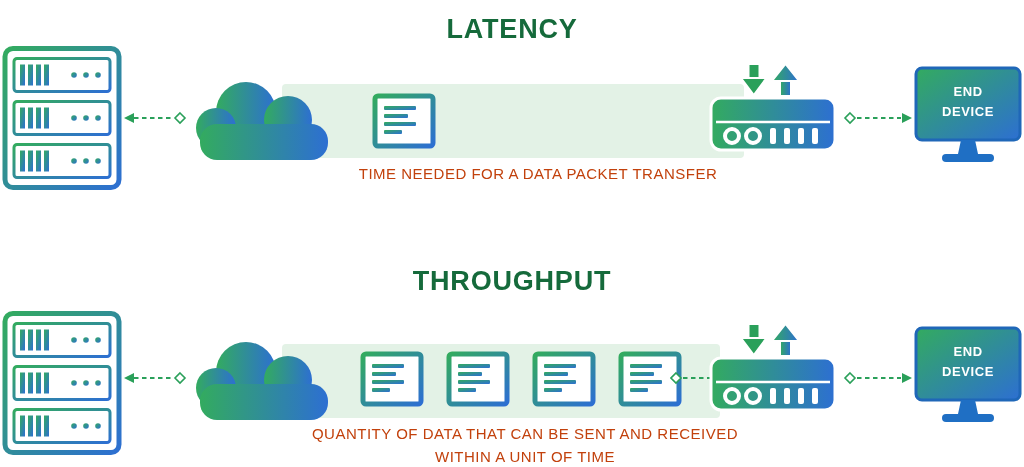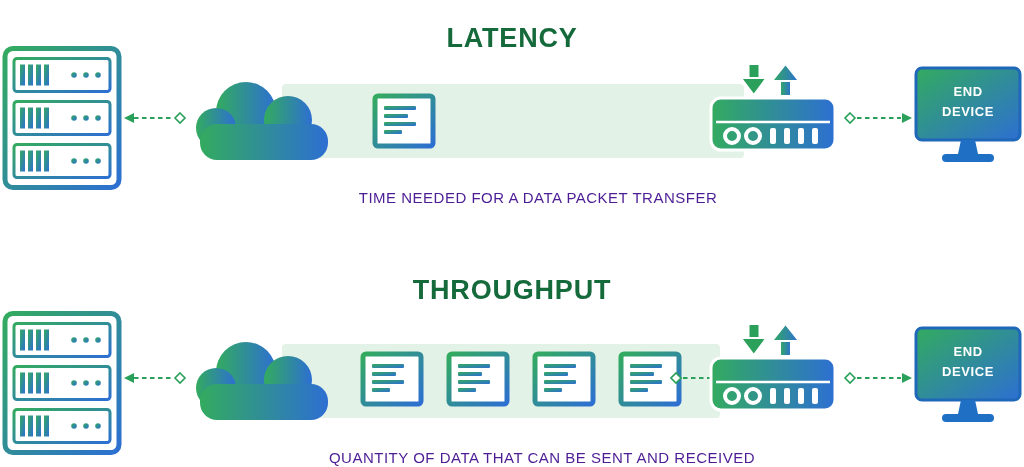--- a/index.html
+++ b/index.html
@@ -1,20 +1,20 @@
 <!DOCTYPE html>
 <html><head>
 <meta charset="utf-8">
 <style>
   html,body{margin:0;padding:0;background:#ffffff;font-family:"Liberation Sans",sans-serif;}
   .page{position:relative;width:1024px;height:467px;background:#ffffff;overflow:hidden;}
-  .title{position:absolute;left:0;right:0;margin:17px;text-align:center;
+  .title{position:absolute;left:0;right:0;margin:8px;text-align:center;
          font-size:27px;font-weight:bold;letter-spacing:.8px;color:#156a3b;}
   .caption{position:absolute;text-align:center;font-size:15px;letter-spacing:.5px;
-           color:#4c1d95;line-height:1.5;margin-top:24px;}
+           color:#c2410c;line-height:1.5;}
   .band{position:absolute;background:#e3f2e6;border-radius:4px;z-index:1;}
   .icon{position:absolute;z-index:3;}
   .cloud{z-index:2;}
   .conn{position:absolute;z-index:3;}
   .monitor{position:absolute;z-index:3;}
   .monitor .label{position:absolute;top:16px;left:0;right:0;margin:0 auto;width:64px;
         text-align:center;color:#ffffff;font-size:13px;font-weight:bold;
         letter-spacing:.6px;line-height:1.55;}
 </style>
 </head>
@@ -207,16 +207,16 @@
         <use href="#sym-conn-right"></use>
       </svg>
 
     <div class="monitor" style="left:914px;top:326px;width:108px;height:100px">
       <svg width="108" height="100">
           <use href="#sym-monitor"></use>
         </svg>
       <div class="label">END DEVICE</div>
     </div>
 
-    <div class="caption" style="left:327px;top:423px;width:430px">QUANTITY OF DATA THAT CAN BE SENT AND RECEIVED WITHIN A UNIT OF TIME</div>
+    <div class="caption" style="left:310px;top:423px;width:430px">QUANTITY OF DATA THAT CAN BE SENT AND RECEIVED WITHIN A UNIT OF TIME</div>
   </section>
 
 </div>
 
 </body></html>

